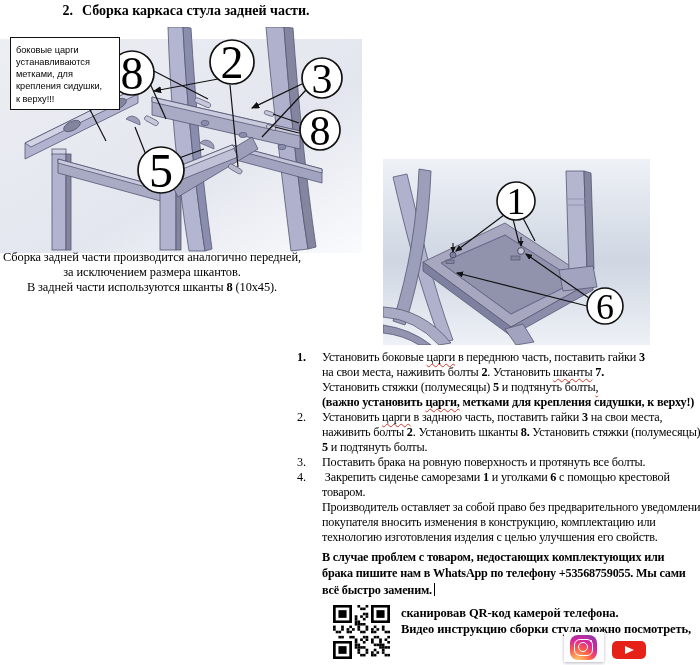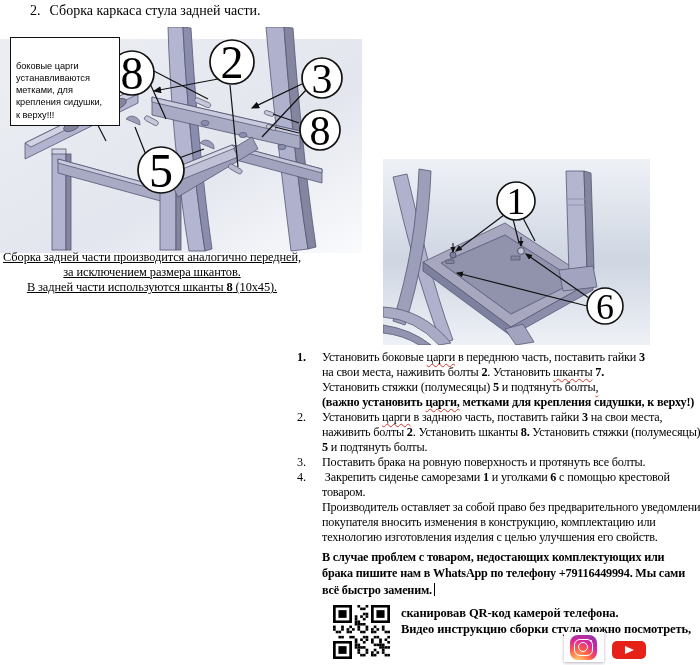--- a/index.html
+++ b/index.html
@@ -6,23 +6,23 @@
   body{width:700px;height:665px;overflow:hidden;background:#fff;
        font-family:"Liberation Serif", serif;color:#000;}
   .page{position:relative;width:700px;height:665px;background:#fff;overflow:hidden;}
   .abs{position:absolute;}
   .b{font-weight:700;}
   .u{text-decoration-thickness:1px;}
   .w{text-decoration:underline;text-decoration-style:wavy;text-decoration-color:#d23a2e;
      text-decoration-thickness:1px;text-underline-offset:2px;text-decoration-skip-ink:none;}
   .title{font-size:14px;white-space:nowrap;}
   .title .num{margin-right:9px;}
-  .notebox{width:100px;border:1.5px solid #111;background:#fff;padding:22px 3px 4px 5px;
+  .notebox{width:100px;border:1.5px solid #111;background:#fff;padding:6px 3px 4px 5px;
            font-family:"Liberation Sans", sans-serif;font-size:9.2px;line-height:1.32;z-index:5;}
-  .caption1{width:304px;text-align:center;font-size:12.4px;line-height:15.1px;letter-spacing:-0.1px;text-decoration:underline;}
+  .caption1{width:304px;text-align:center;font-size:12.4px;line-height:15.1px;letter-spacing:-0.1px;}
   .steps{width:402px;font-size:12.2px;line-height:15px;letter-spacing:-0.2px;}
   .step{display:flex;}
   .step-num{width:25px;flex:none;}
   .step-body{flex:1;white-space:nowrap;}
   .para{margin-left:25px;white-space:nowrap;}
   .para-gap{margin-top:4px;line-height:16.4px;}
   .cursor-bar{display:inline-block;width:0;height:13px;border-left:1.5px solid #000;
               margin-left:2px;vertical-align:-2px;}
   .footer-caption{font-weight:700;font-size:12.5px;line-height:15.6px;white-space:nowrap;letter-spacing:-0.1px;}
   .ig-card{left:564px;top:632px;width:40px;height:30px;background:#fdfdfd;
@@ -35,21 +35,21 @@
   .yt-icon{left:612px;top:641px;width:34px;height:18px;border-radius:5px;}
   .yt-play{position:absolute;left:13px;top:4.5px;width:0;height:0;
            border-left:9px solid #fff;border-top:4.5px solid transparent;border-bottom:4.5px solid transparent;}
   svg text.co{font-family:"Liberation Serif", serif;}
 </style>
 </head>
 <body>
 
 <div class="page">
 
-  <div class="abs title" style="left:30px;top:3px;width:312px;text-align:left;">
+  <div class="abs title" style="left:30px;top:3px;width:312px;text-align:center;font-weight:bold;">
     <span class="num">2.</span><span>Сборка каркаса стула задней части.</span>
   </div>
 
   <svg class="abs" style="left:0;top:27px;" width="362" height="226" viewBox="0 0 362 226">
     <defs>
       <linearGradient id="bg1" x1="0" y1="0" x2="1" y2="1">
         <stop offset="0" stop-color="#eceef3"></stop>
           <stop offset="0.6" stop-color="#e3e6ee"></stop>
           <stop offset="1" stop-color="#fafbfd"></stop>
       </linearGradient>
@@ -223,21 +223,21 @@
     </div>
     <div class="step">
       <span class="step-num">3.</span>
       <span class="step-body"><span>Поставить брака на ровную поверхность и протянуть все болты.</span></span>
     </div>
     <div class="step">
       <span class="step-num">4.</span>
       <span class="step-body"><span>&nbsp;Закрепить сиденье саморезами </span><span class="b">1</span><span> и уголками </span><span class="b">6</span><span> с помощью крестовой</span><br><span>товаром.</span></span>
     </div>
     <div class="para"><span>Производитель оставляет за собой право без предварительного уведомления</span><br><span>покупателя вносить изменения в конструкцию, комплектацию или</span><br><span>технологию изготовления изделия с целью улучшения его свойств.</span></div>
-    <div class="para para-gap"><span><span class="b u">В случае проблем с товаром, недостающих комплектующих или</span><br><span class="b u">брака пишите нам в WhatsApp по телефону +79116449994. Мы сами</span><br><span class="b u">всё быстро заменим.</span></span><span class="cursor-bar"></span></div>
+    <div class="para para-gap"><span><span class="b u">В случае проблем с товаром, недостающих комплектующих или</span><br><span class="b u">брака пишите нам в WhatsApp по телефону +53568759055. Мы сами</span><br><span class="b u">всё быстро заменим.</span></span><span class="cursor-bar"></span></div>
   </div>
 
   <svg class="abs" style="left:333px;top:605px;" width="57" height="54" viewBox="0 0 57 54" id="qr">
       <rect x="0" y="0" width="57" height="54" fill="#fff"></rect>
       <rect x="24.42857142857143" y="0" width="2.7142857142857144" height="2.5714285714285716" fill="#000"></rect>
       <rect x="32.57142857142857" y="0" width="2.7142857142857144" height="2.5714285714285716" fill="#000"></rect>
       <rect x="27.142857142857146" y="2.5714285714285716" width="2.7142857142857144" height="2.5714285714285716" fill="#000"></rect>
       <rect x="29.857142857142858" y="2.5714285714285716" width="2.7142857142857144" height="2.5714285714285716" fill="#000"></rect>
       <rect x="29.857142857142858" y="7.714285714285715" width="2.7142857142857144" height="2.5714285714285716" fill="#000"></rect>
       <rect x="32.57142857142857" y="7.714285714285715" width="2.7142857142857144" height="2.5714285714285716" fill="#000"></rect>

